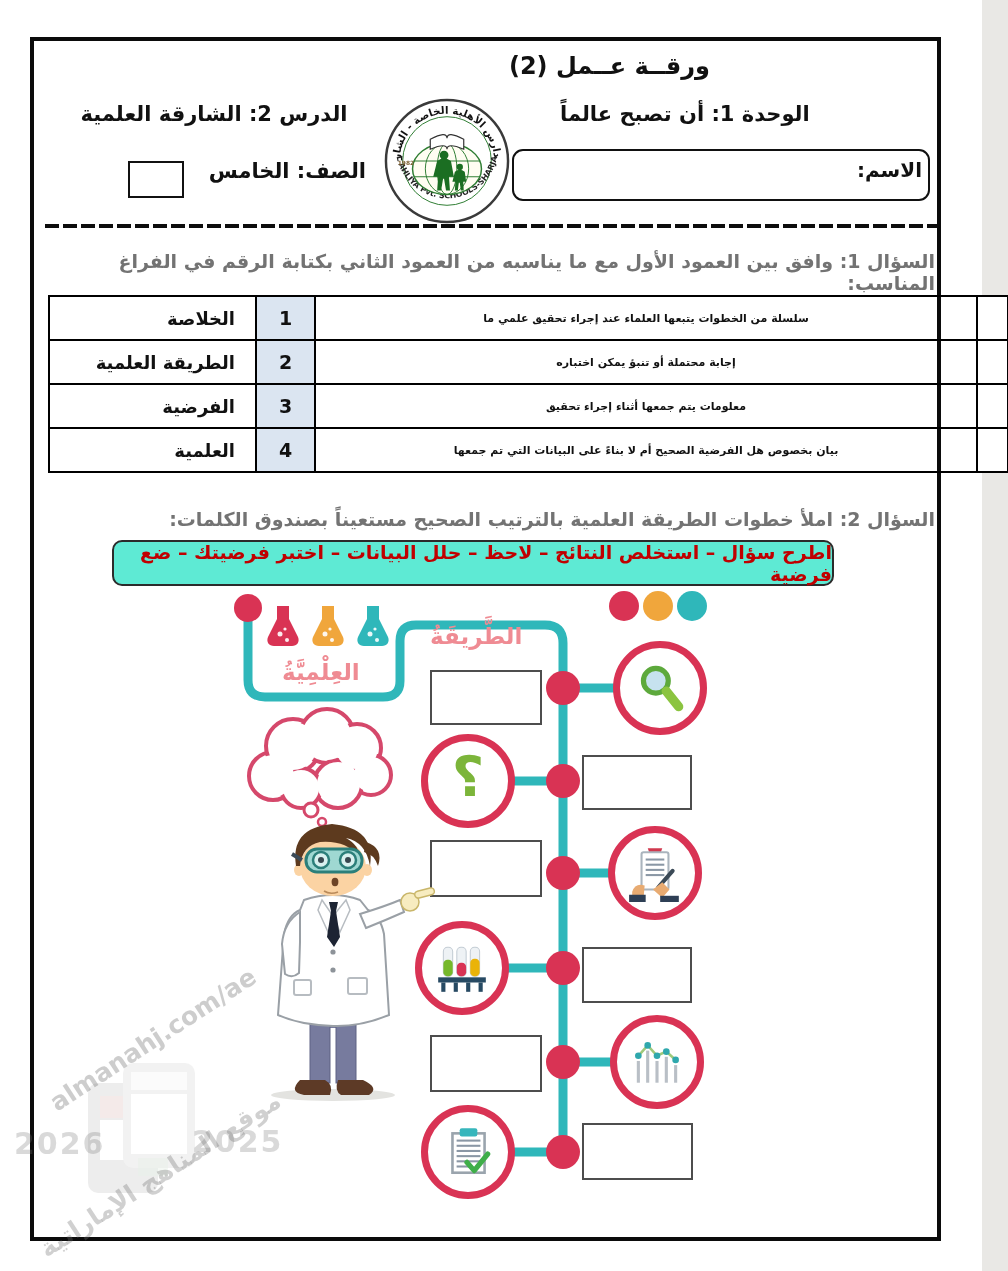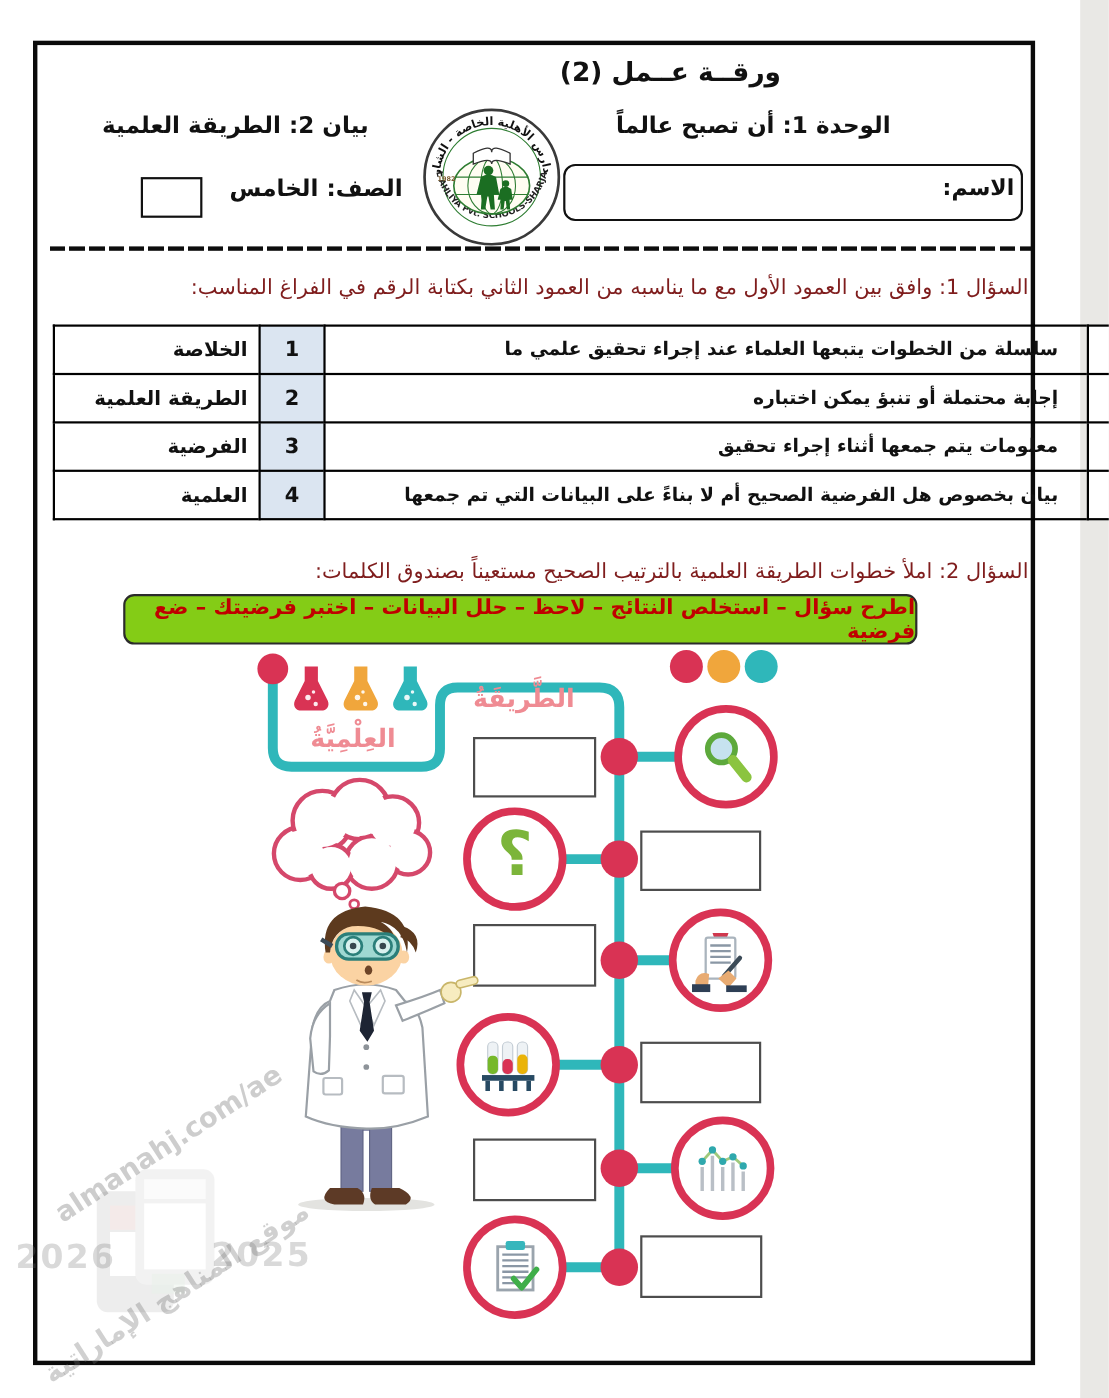--- a/index.html
+++ b/index.html
@@ -18,33 +18,33 @@
   .unit{left:560px;top:102px;width:372px;text-align:left;font-size:21px;font-weight:bold;color:#111;}
   .name-box{left:512px;top:149px;width:414px;height:48px;border:2px solid #111;border-radius:11px;background:#fff;}
   .name-label{right:86px;top:158px;font-size:20px;font-weight:bold;color:#111;}
   .lesson{left:58px;top:102px;width:312px;text-align:center;font-size:21px;font-weight:bold;color:#111;}
   .grade-label{left:186px;top:159px;width:180px;text-align:right;font-size:21px;font-weight:bold;color:#111;}
   .grade-box{left:128px;top:161px;width:52px;height:33px;border:2px solid #111;background:#fff;}
 
   .divider{left:45px;top:224px;width:893px;height:4px;
     background:repeating-linear-gradient(90deg,#0d0d0d 0 14px,rgba(0,0,0,0) 14px 18px);}
 
-  .q-prompt{width:835px;text-align:right;font-weight:normal;color:#7f1d1d;font-size:19px;}
+  .q-prompt{width:835px;text-align:right;font-weight:bold;color:#737373;font-size:19px;}
   .q1{left:100px;top:250px;}
   .q2{left:100px;top:508px;}
 
   table.match{position:absolute;left:48px;top:295px;width:887px;border-collapse:collapse;table-layout:fixed;}
   table.match td{border:2px solid #000;height:40px;font-weight:bold;color:#111;vertical-align:middle;}
   td.ans{width:27px;background:#fff;}
-  td.def{width:640px;text-align:right;padding:0 26px;font-size:17px;}
+  td.def{width:640px;text-align:center;padding:0 10px;font-size:11px;}
   td.num{width:55px;text-align:center;font-size:19px;background:#dbe5f1;}
-  td.term{width:165px;text-align:right;padding:0 10px;font-size:18px;}
+  td.term{width:165px;text-align:right;padding:0 20px;font-size:18px;}
 
   .word-box{left:112px;top:540px;width:718px;height:42px;border:2px solid #2b2b2b;border-radius:10px;
-    display:flex;align-items:center;justify-content:center;background:#84cc16;
+    display:flex;align-items:center;justify-content:center;background:#5eead4;
     font-size:19px;font-weight:bold;color:#c00000;}
 
   .dg-lines{left:30px;top:590px;width:911px;height:660px;pointer-events:none;}
   .dg-word{text-align:left;font-weight:bold;color:#ef8b93;font-size:23px;}
   .step-circle{width:80px;height:80px;border:7px solid #d93354;border-radius:50%;background:#fff;
     display:flex;align-items:center;justify-content:center;}
   .qmark{font-size:56px;line-height:1;font-weight:bold;color:#7cb53a;transform:translateY(-4px);}
   .ans-box{border:2px solid #4d4d4d;background:#fff;}
 
   .wm{color:rgba(90,90,90,0.30);font-weight:bold;pointer-events:none;}
@@ -84,21 +84,21 @@
   <path d="M48 44 q17 -9 17 -1 q0 -8 17 1 l0 10 q-17 -7 -17 0 q0 -7 -17 0 z" fill="#fff" stroke="#333" stroke-width="1.2"></path>
   <g fill="#1b6e22">
     <circle cx="62" cy="60" r="4.5"></circle>
     <path d="M55 66 q7 -5 14 0 l3 16 h-5 l1 14 h-4 l-2 -12 h-1 l-2 12 h-4 l1 -14 h-5 z"></path>
     <circle cx="78" cy="72" r="3.2"></circle>
     <path d="M73 77 q5 -4 10 0 l1.5 10 h-3 l0.5 9 h-3 l-1 -8 h-1 l-1 8 h-3 l0.5 -9 h-3 z"></path>
   </g>
   <text x="15" y="70" font-size="6" fill="#7a5c2e" font-weight="bold">1982</text>
 </svg>
 
-<div class="abs lesson rtl">بيان 2: الطريقة العلمية</div>
+<div class="abs lesson rtl">الدرس 2: الشارقة العلمية</div>
 <div class="abs grade-label rtl">الصف: الخامس</div>
 <div class="abs grade-box"></div>
 
 <div class="abs divider"></div>
 
 <div class="abs q-prompt q1 rtl">السؤال 1: وافق بين العمود الأول مع ما يناسبه من العمود الثاني بكتابة الرقم في الفراغ المناسب:</div>
 
 <table class="match rtl" dir="rtl">
   <tbody>
       <tr>

